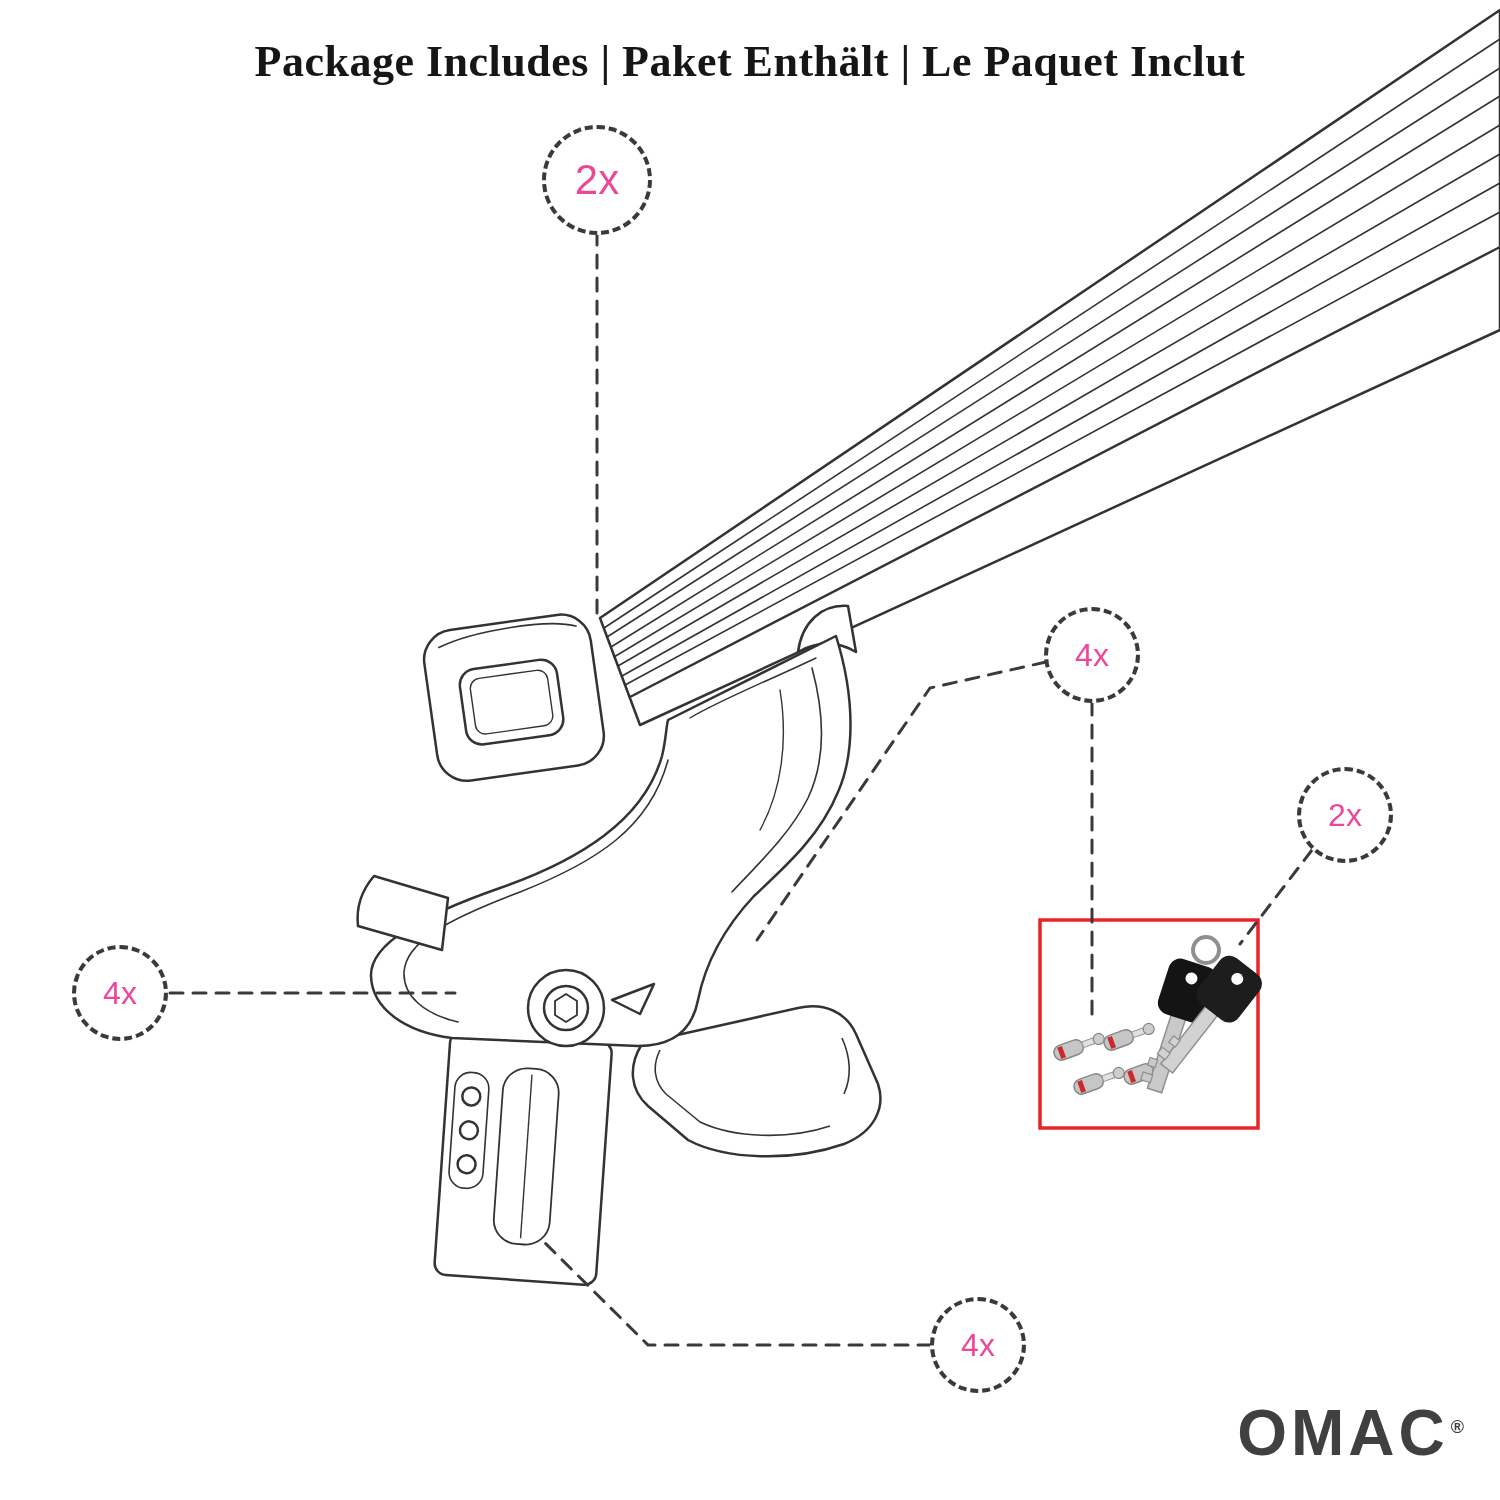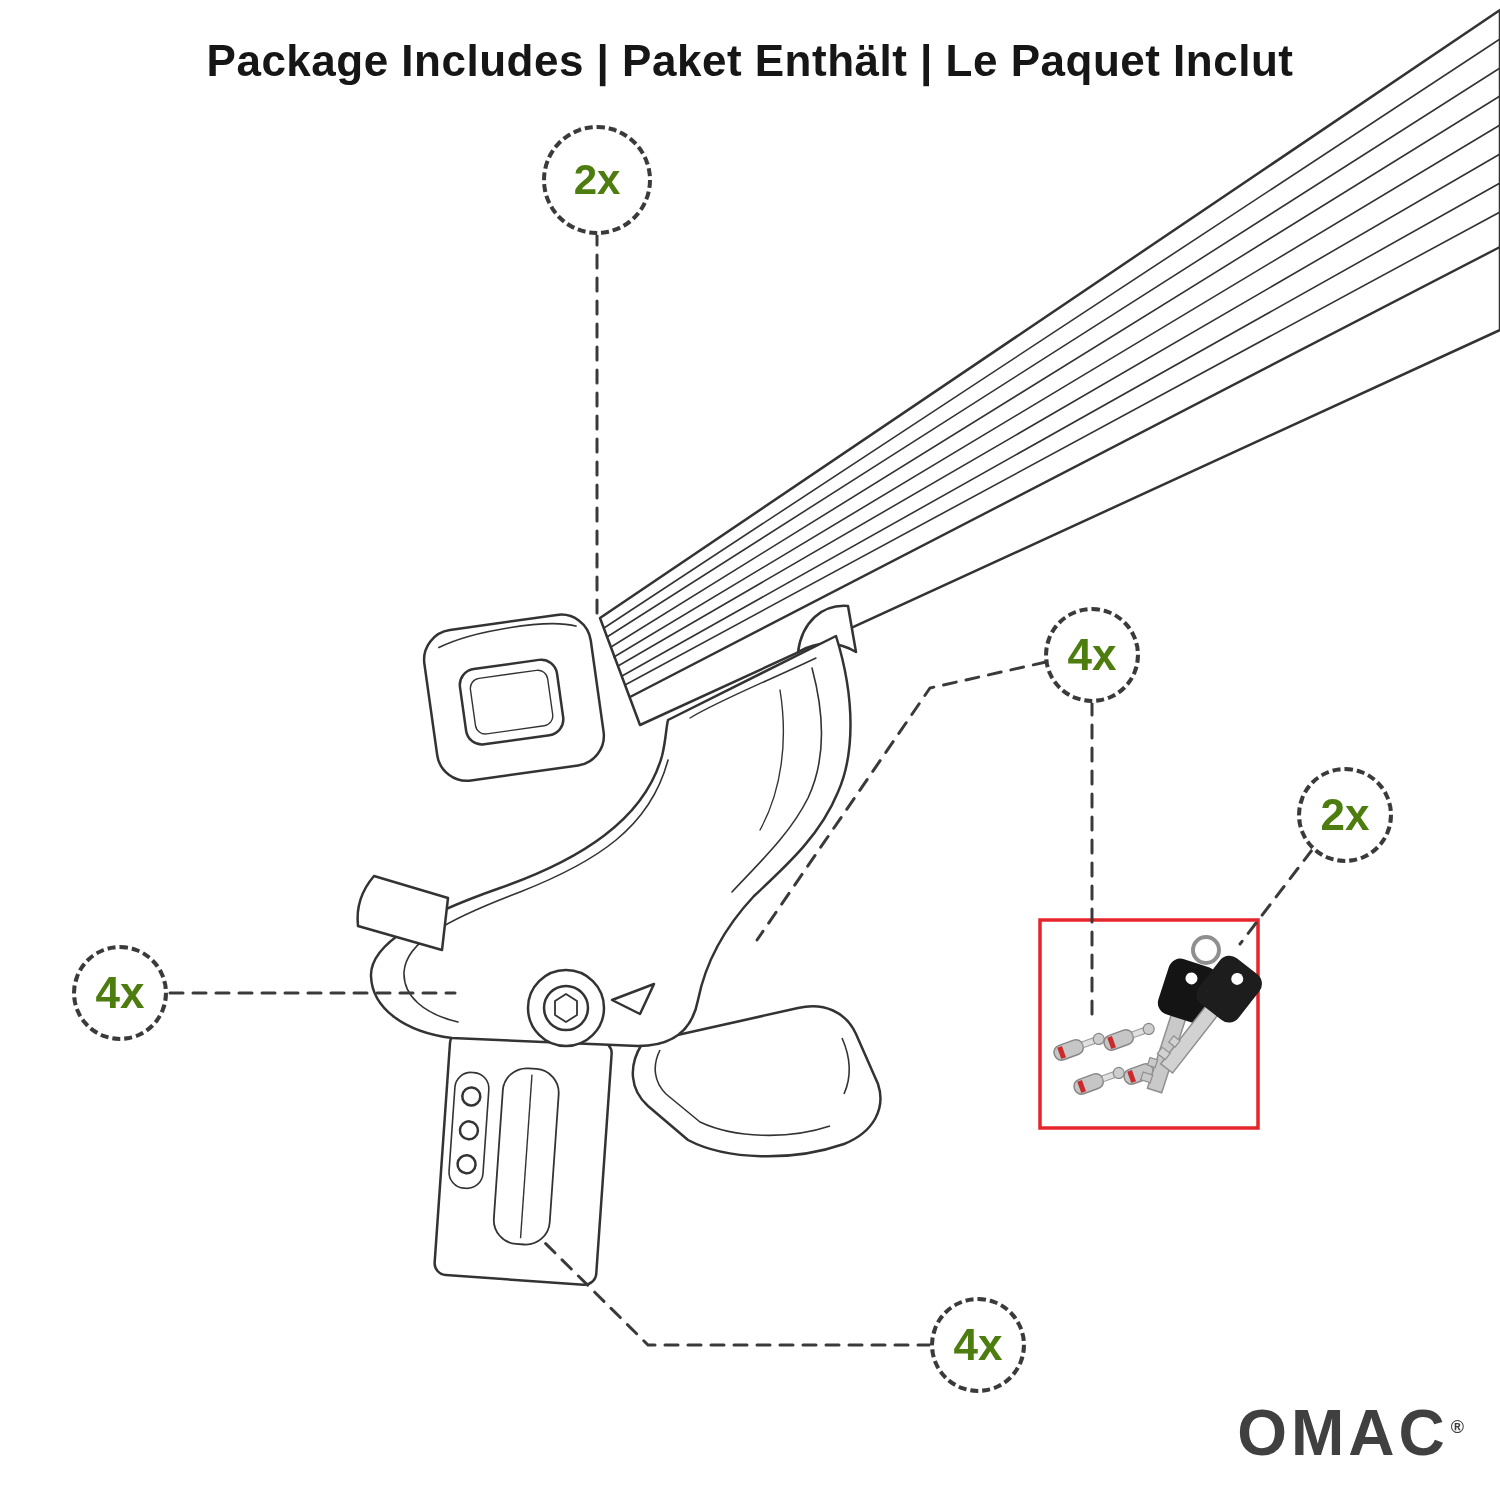--- a/index.html
+++ b/index.html
@@ -2,29 +2,29 @@
 <html><head>
 <meta charset="utf-8">
 <style>
   html,body { margin:0; padding:0; background:#ffffff; }
   body { width:1500px; height:1500px; font-family:"Liberation Sans", sans-serif; }
   .canvas { position:relative; width:1500px; height:1500px; overflow:hidden; background:#fff; }
   .artwork { position:absolute; left:0; top:0; }
   .title {
     position:absolute; top:36px; left:0; width:100%;
     text-align:center; font-size:44px; font-weight:600;
-    color:#161616; letter-spacing:0.5px;
+    color:#161616; letter-spacing:0.5px;font-family:Liberation Serif, serif;
   }
   .callout {
     position:absolute; border:4px dashed #3a3a3a; border-radius:50%;
     background:#ffffff; display:flex; align-items:center; justify-content:center;
-    font-weight:700; color:#4d7c0f; box-sizing:border-box;
+    font-weight:400; color:#ec4899; box-sizing:border-box;
   }
   .callout.big { width:110px; height:110px; font-size:42px; }
-  .callout.std { width:96px; height:96px; font-size:44px; }
+  .callout.std { width:96px; height:96px; font-size:32px; }
   .logo {
     position:absolute; right:32px; bottom:30px;
     font-size:64px; font-weight:800; letter-spacing:4px;
     color:#404040;
   }
   .logo sup { font-size:18px; font-weight:700; vertical-align:super; margin-left:2px; }
 </style>
 </head>
 <body>
 

